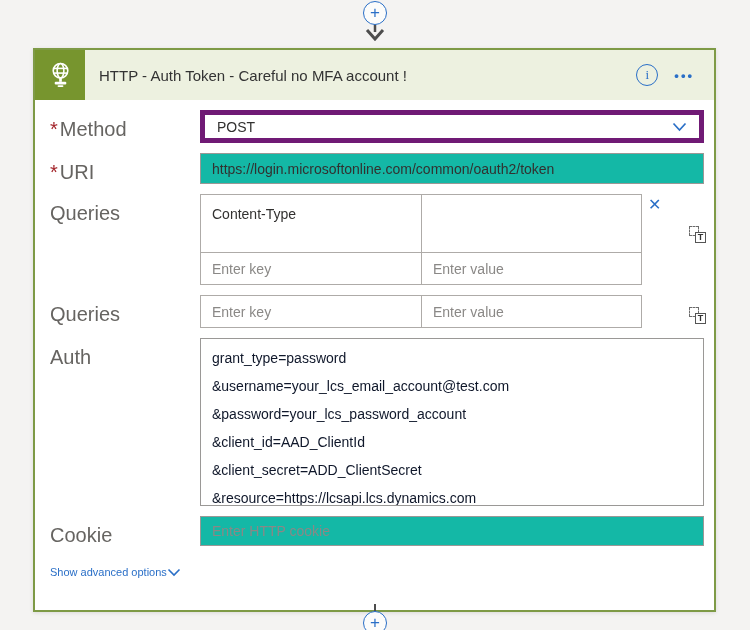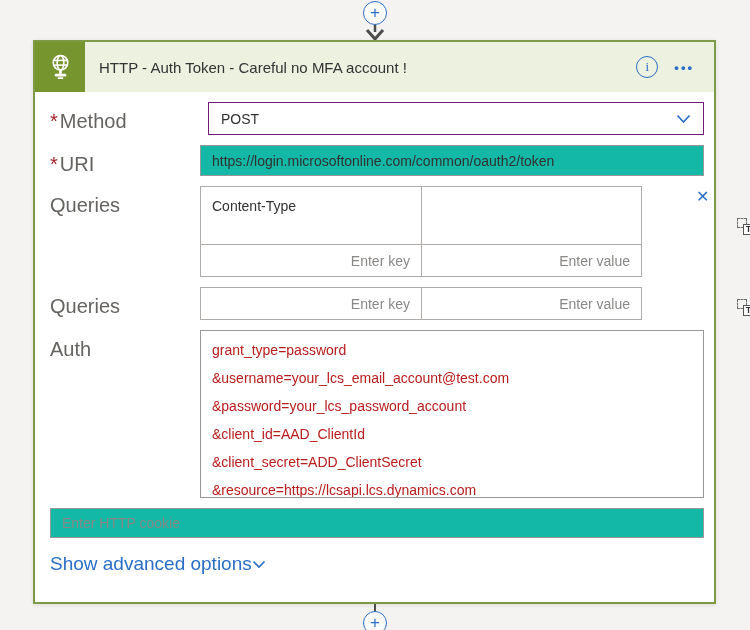--- a/index.html
+++ b/index.html
@@ -18,21 +18,21 @@
     color:#2a6fc7; font-size:17px; font-weight:300; line-height:20px;
     text-align:center; cursor:pointer; z-index:2;
   }
   .plus-top { top:1px; }
   .plus-bottom { top:611px; }
   .arrow-svg { position:absolute; left:363px; top:23px; }
   .stem-bottom { position:absolute; left:374px; top:604px; width:2px; height:8px; background:#4d4d4d; }
 
   
   .card {
-    position:absolute; left:33px; top:40px; width:683px; height:564px;
+    position:absolute; left:33px; top:48px; width:683px; height:564px;
     background:#fff; border:2px solid #7e9a46;
     box-shadow:0 1px 4px rgba(0,0,0,0.10);
   }
   .card-header { display:flex; align-items:center; height:50px; background:#edf1e0; cursor:pointer; }
   .icon-box { width:50px; height:50px; background:#77952e; flex:none; display:flex; align-items:center; justify-content:center; }
   .card-title { flex:1; padding-left:14px; font-size:15px; color:#333; white-space:nowrap; overflow:hidden; }
   .info-btn {
     width:22px; height:22px; flex:none; border-radius:50%;
     border:1.5px solid #2a6fc7; background:transparent; color:#2a6fc7;
     font-size:13px; line-height:18px; text-align:center;
@@ -45,69 +45,69 @@
   }
 
   
   .card-content { padding:10px 10px 0 15px; }
   .row { display:flex; margin-bottom:10px; }
   .row-label { width:150px; flex:none; font-size:20px; color:#666461; padding-top:8px; }
   .req { color:#a4262c; margin-right:2px; }
   .row-control { flex:1; min-width:0; }
 
   .combobox {
-    height:33px; border:1px solid #701a75; background:#fff;
+    height:33px; border:5px solid #701a75; background:#fff;
     display:flex; align-items:center; justify-content:space-between;
-    padding:0 12px; cursor:pointer;margin-left:8px;
+    padding:0 12px; cursor:pointer;
   }
   .combobox-value { font-size:14px; color:#323130; }
 
   .text-input {
     width:100%; height:31px; border:1px solid #9a9896; background:#14b8a6;
     padding:0 11px; font-size:14px; color:#323130; font-family:inherit;
   }
   input::placeholder { color:#8a8886; opacity:1; }
 
   
-  .kv-wrap { display:flex;gap:48px; }
+  .kv-wrap { display:flex; }
   .kv-table { width:442px; flex:none; border:1px solid #aeaba8; background:#fff; }
   .kv-row { display:flex; border-bottom:1px solid #aeaba8; }
   .kv-row:last-child { border-bottom:none; }
   .kv-row.tall { min-height:58px; }
   .kv-key { width:221px; flex:none; border-right:1px solid #aeaba8; min-width:0; }
   .kv-val { flex:1; min-width:0; }
   .kv-text { padding:9px 11px; font-size:14px; color:#323130; line-height:21px; word-break:break-all; cursor:text; }
   .kv-input {
     width:100%; height:31px; border:none; outline:none; background:transparent;
-    padding:8px 11px; font-size:14px; color:#a16207; font-family:inherit;text-align:right;
+    padding:8px 11px; font-size:14px; color:#a16207; font-family:inherit;
   }
 
   .icon-col { width:58px; flex:none; margin-left:6px; display:flex; flex-direction:column; }
   .icon-col.single { justify-content:center; align-items:flex-end; padding-top:0; }
   .x-btn { align-self:flex-start; background:none; border:none; color:#2a6fc7; font-size:16px; line-height:16px; padding:3px 0 0 0; cursor:pointer; }
   .t-btn { align-self:flex-end; margin-top:13px; background:none; border:none; padding:0; cursor:pointer; }
   .icon-col.single .t-btn { margin-top:7px; }
   .t-icon { position:relative; width:17px; height:17px; display:block; }
   .t-back { position:absolute; left:0; top:0; width:10px; height:10px; border:1px dashed #6b6b6b; }
   .t-front {
     position:absolute; right:0; bottom:0; width:11px; height:11px;
     border:1px solid #555; background:#fff; font-size:9px; line-height:9px;
     text-align:center; color:#333; font-weight:bold;
   }
 
   .body-box {
     height:168px; border:1px solid #9a9896; background:#fff;
-    padding:5px 11px; font-size:14px; color:#b91c1c; line-height:28px;
+    padding:5px 11px; font-size:14px; color:#0f172a; line-height:28px;
     white-space:pre-line; overflow:hidden; cursor:text;
   }
 
   .advanced-row { margin-top:15px; margin-bottom:8px; }
   .advanced-link {
     display:inline-flex; align-items:center; 
-    color:#2a6fc7; font-size:19px; text-decoration:none; cursor:pointer;
+    color:#2a6fc7; font-size:11px; text-decoration:none; cursor:pointer;
   }
 </style>
 </head>
 <body>
 
 <button class="plus-btn plus-top">
   <span>+</span>
 </button>
 <svg class="arrow-svg" width="24" height="18">
   <line x1="12" y1="0" x2="12" y2="9" stroke="#4d4d4d" stroke-width="2.5"></line>
@@ -228,20 +228,21 @@
         <div class="body-box">grant_type=password
 &amp;username=your_lcs_email_account@test.com
 &amp;password=your_lcs_password_account
 &amp;client_id=AAD_ClientId
 &amp;client_secret=ADD_ClientSecret
 &amp;resource=https://lcsapi.lcs.dynamics.com</div>
       </div>
     </div>
 
     <div class="row">
+      <div class="row-label">Cookie</div>
       <div class="row-control">
         <input class="text-input" type="text" style="height: 30px;" placeholder="Enter HTTP cookie">
       </div>
     </div>
 
     <div class="advanced-row">
       <a class="advanced-link">
         <span>Show advanced options</span>
         <svg width="14" height="9">
           <polyline points="1.5,1.5 7,7 12.5,1.5" fill="none" stroke="#2a6fc7" stroke-width="1.6"></polyline>

